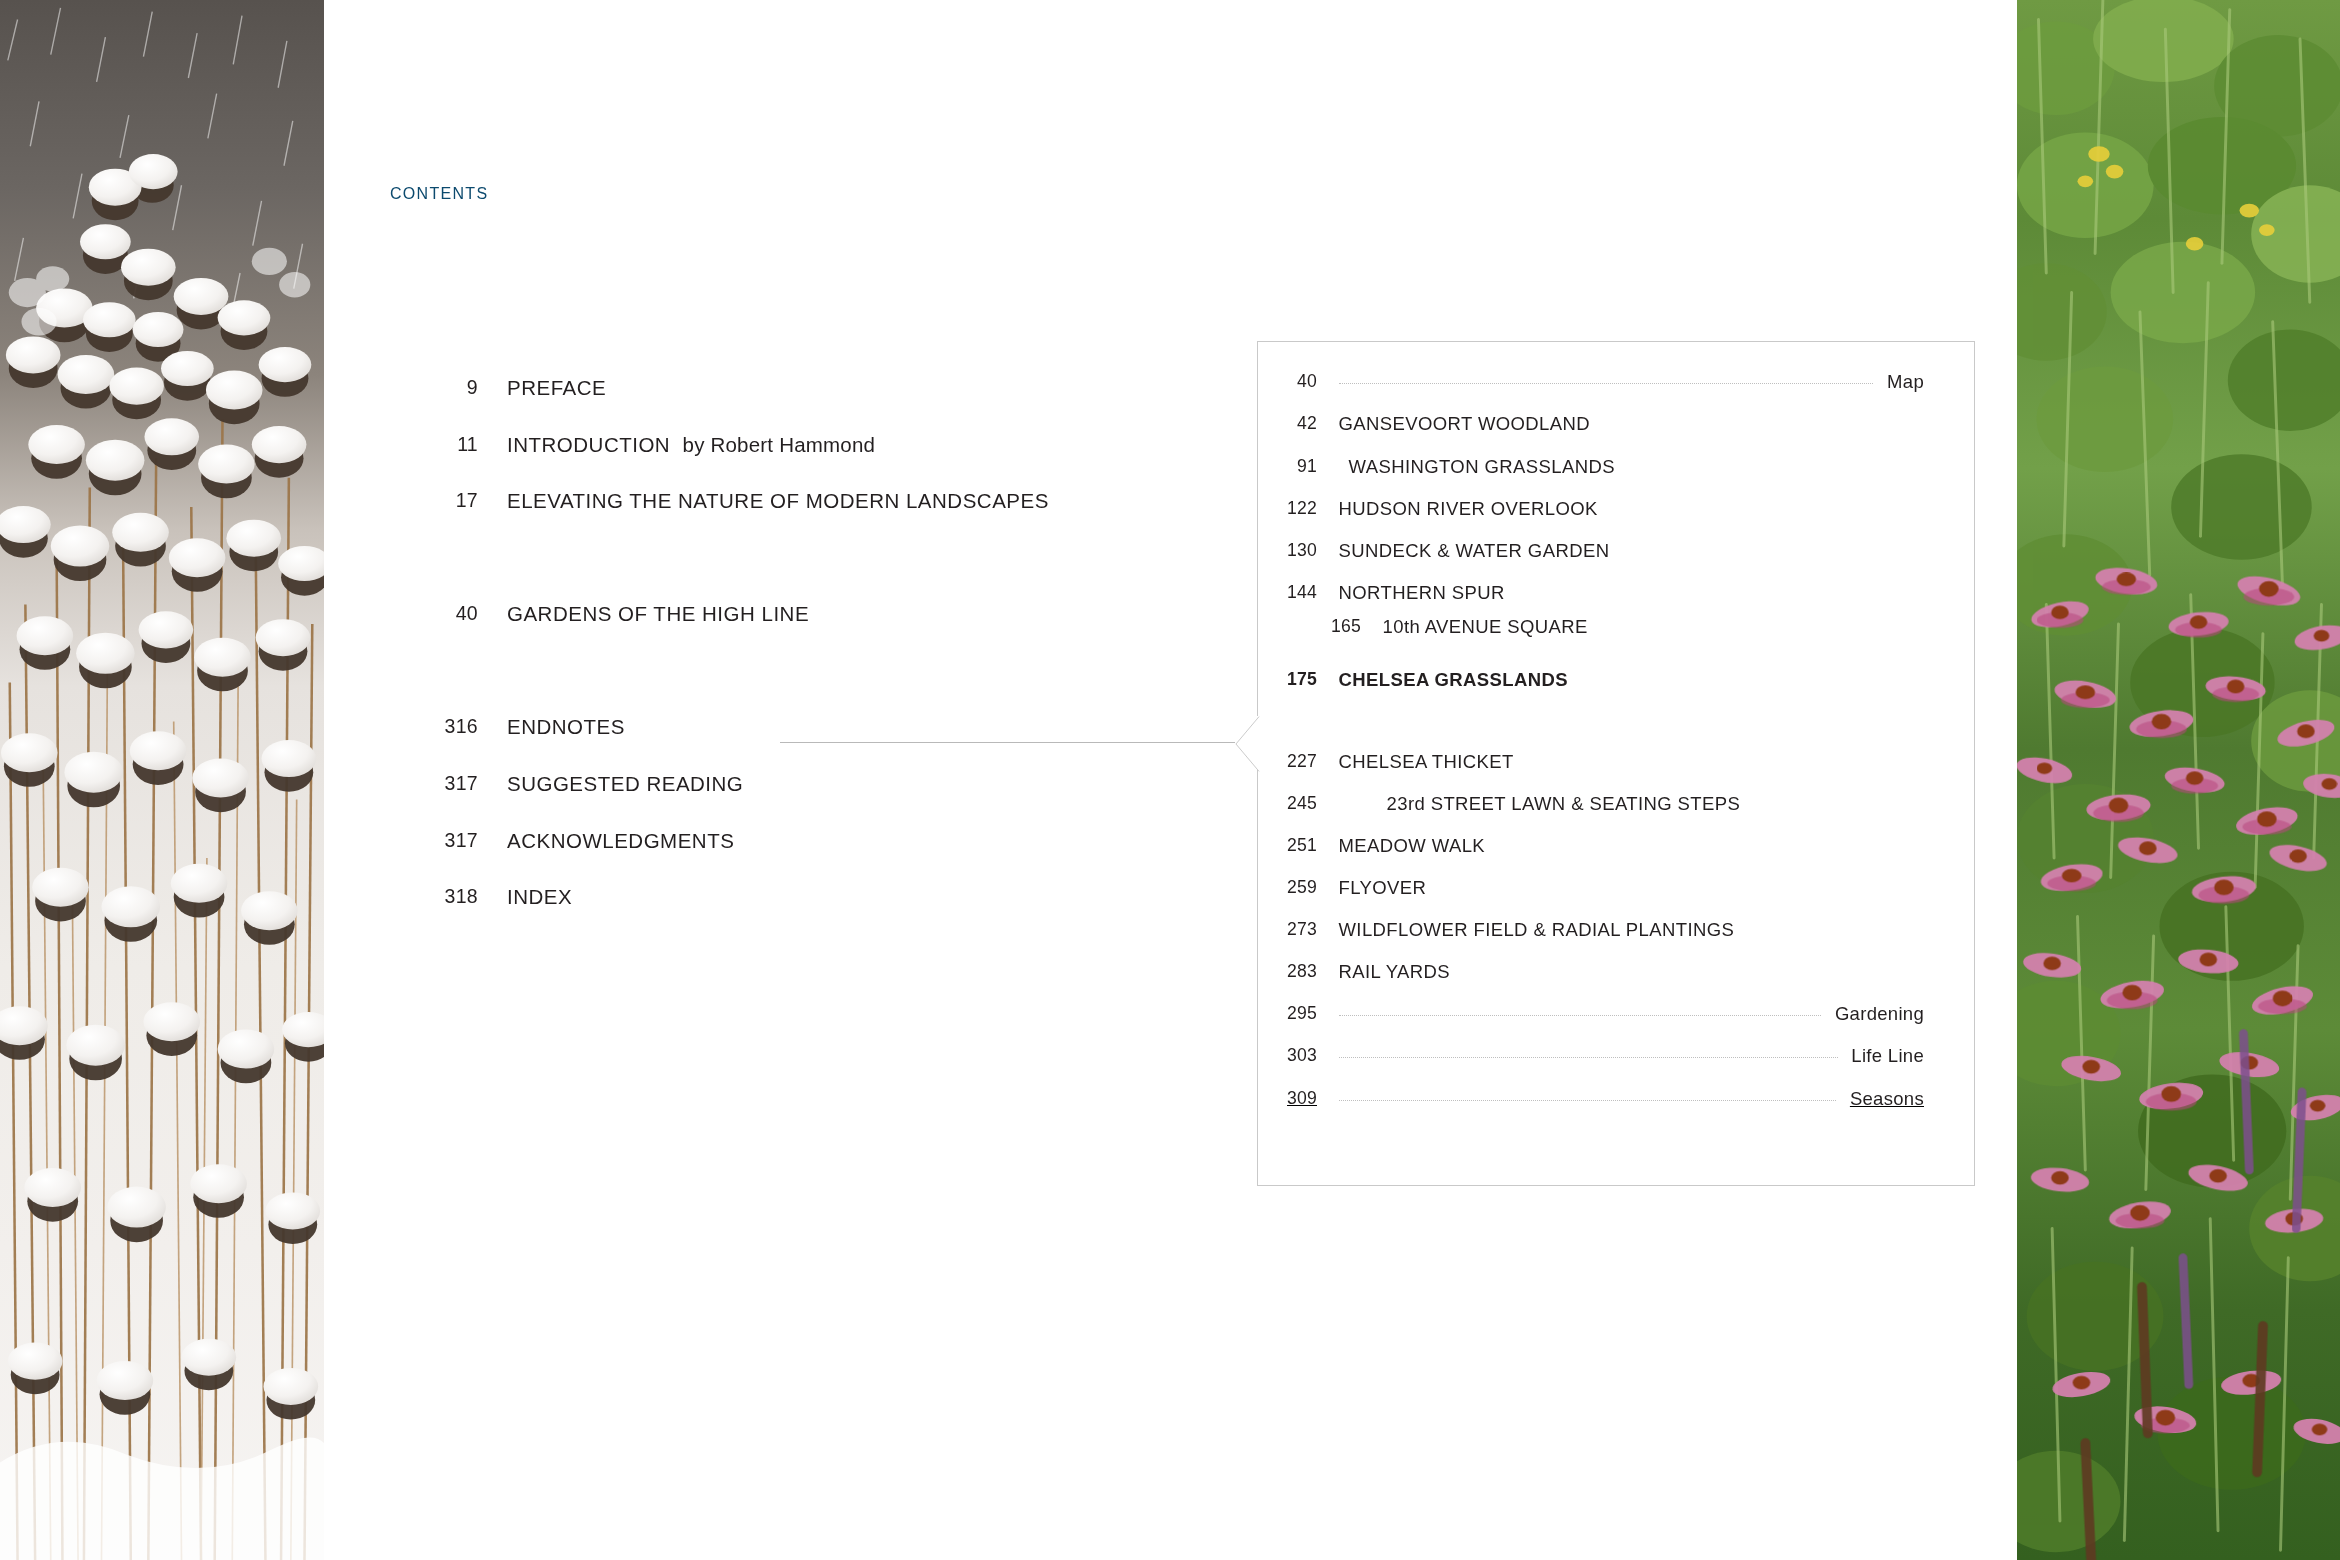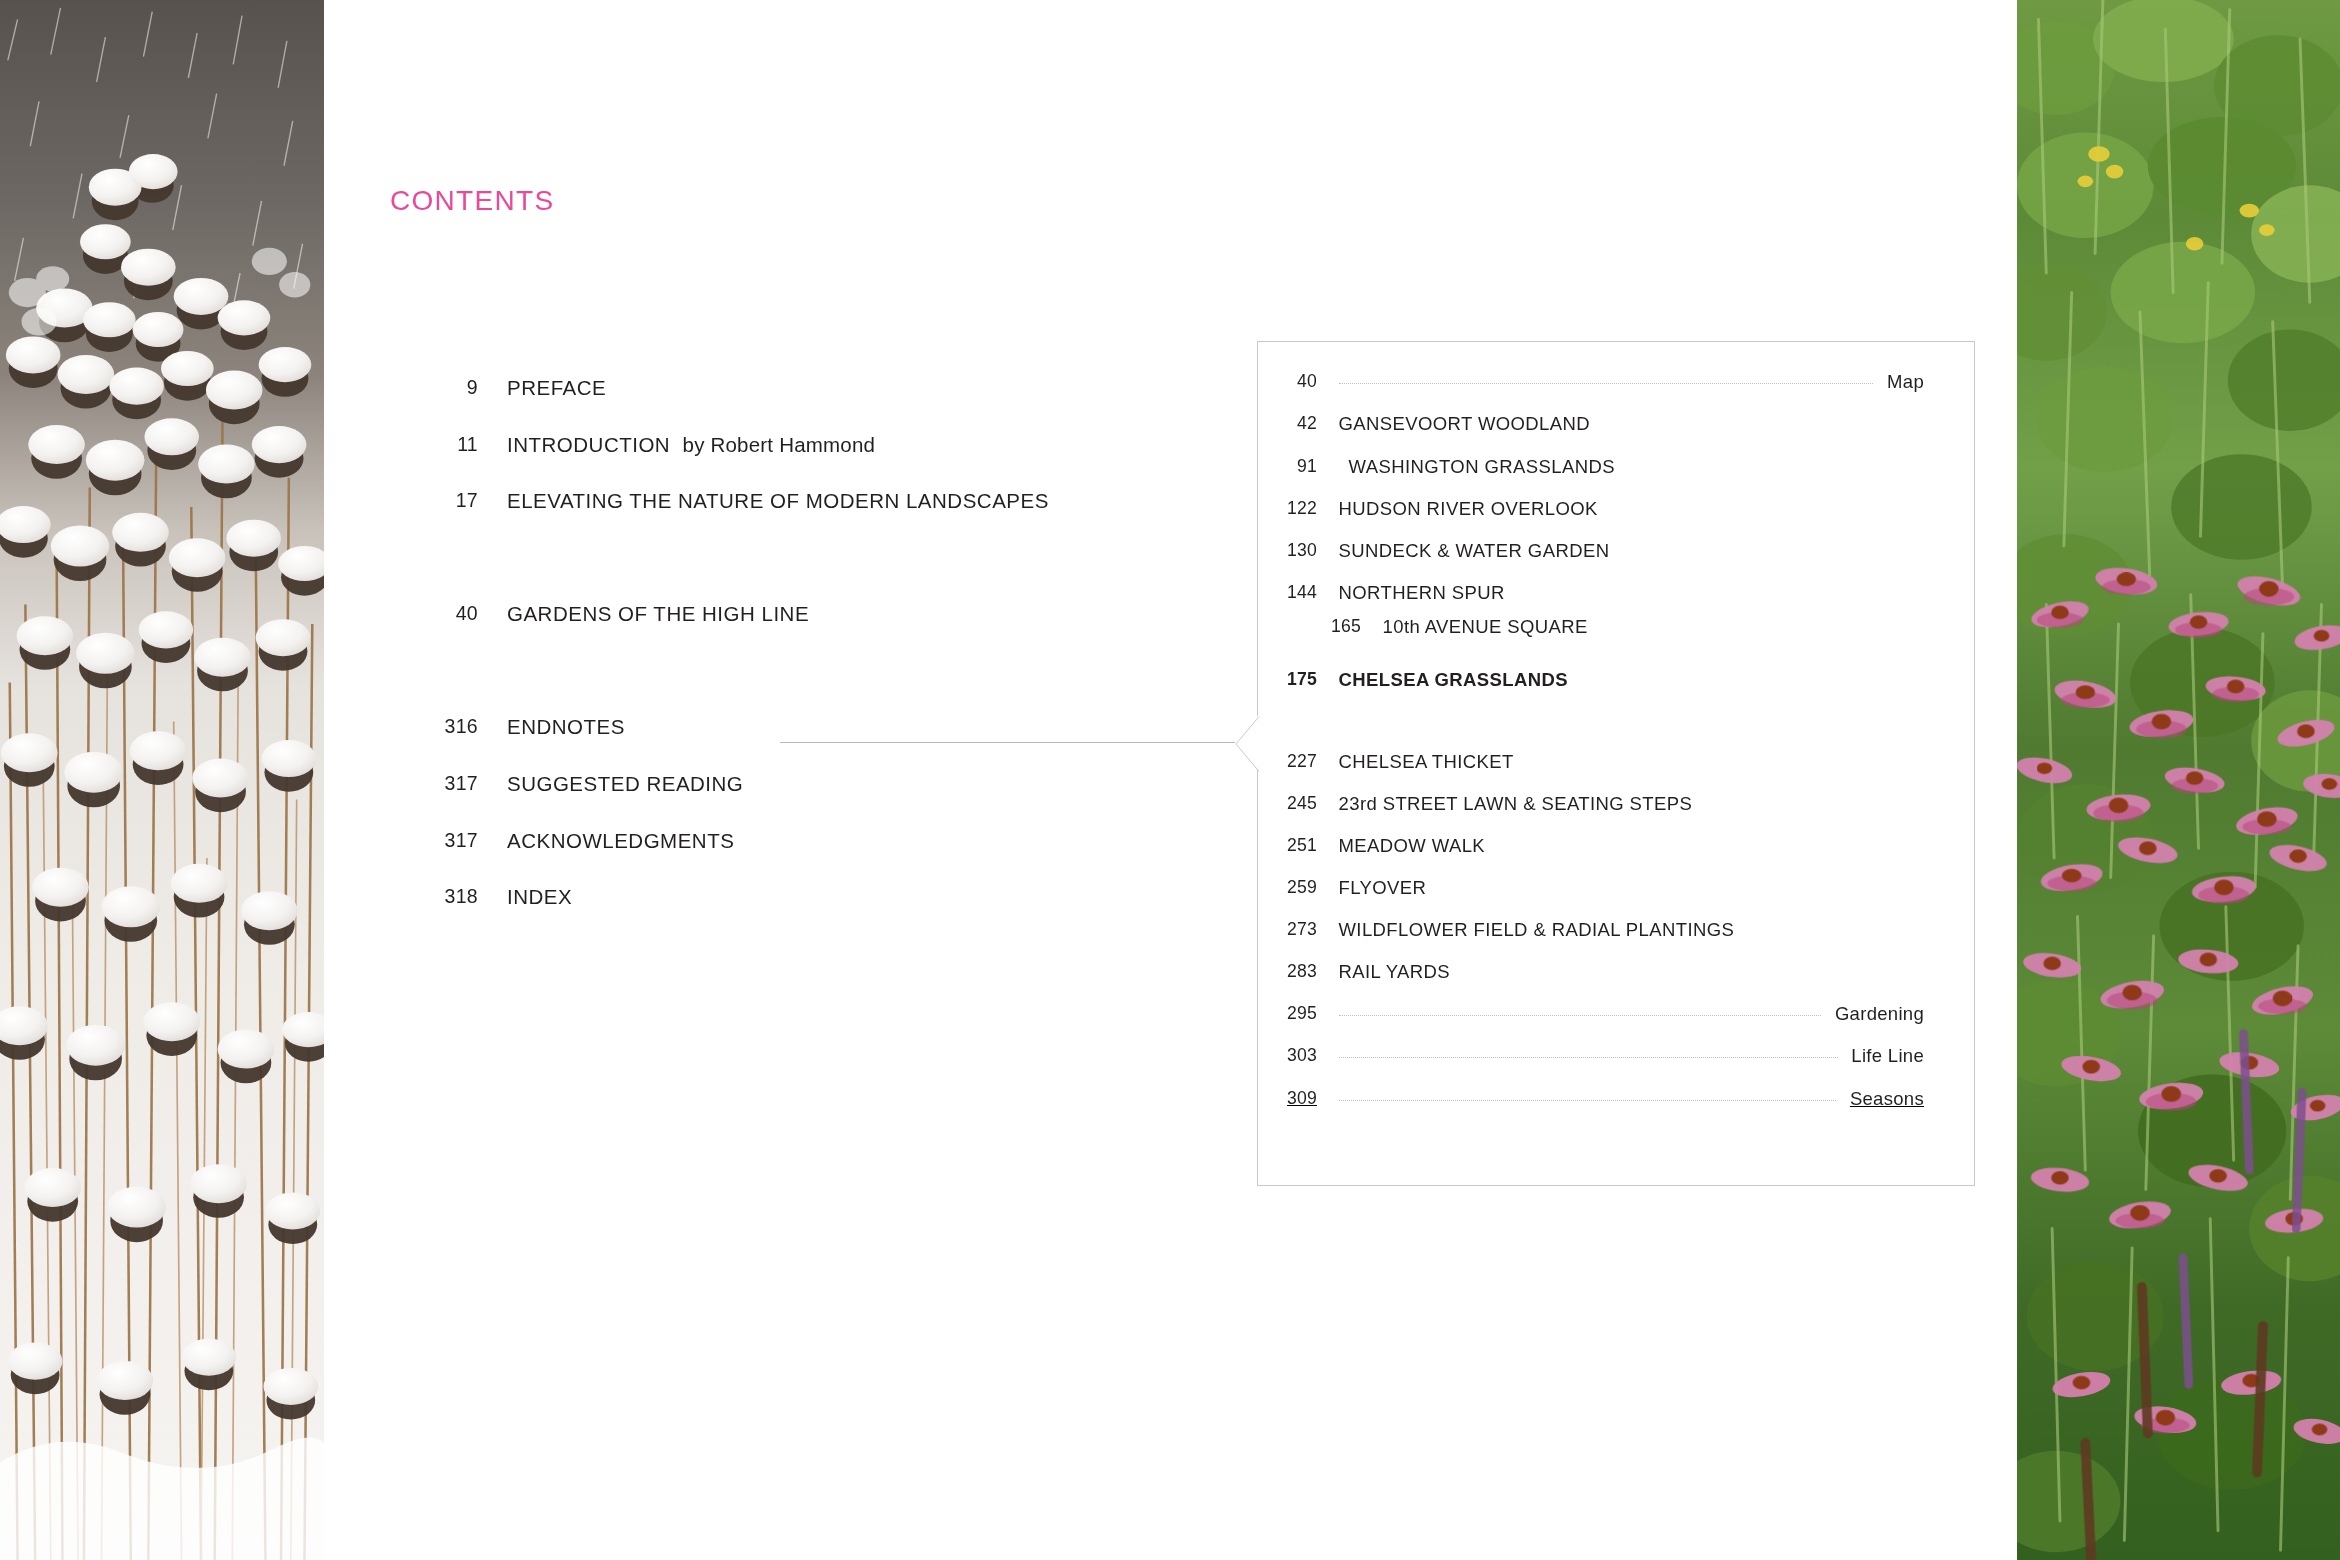--- a/index.html
+++ b/index.html
@@ -24,23 +24,23 @@
   }
   #photo-left{left:0;width:324px;}
   #photo-right{left:2017px;width:324px;}
 
   .photo-svg{display:block;width:100%;height:100%;}
 
   
   #contents-heading{
     position:absolute;
     left:390px;top:185px;
-    font-size:28px;
+    font-size:16px;
     letter-spacing:1.3px;
-    color:#ec4899;
+    color:#0c4a6e;
     font-weight:400;
     white-space:nowrap;
   }
 
   
   #toc-main{
     position:absolute;
     left:429px;top:371px;
     width:800px;
   }
@@ -607,21 +607,21 @@
           <span class="sub-label">10th AVENUE SQUARE</span>
         </div>
         <div class="sub-row" style="top: 324px; font-weight: bold;">
           <span class="sub-num">175</span>
           <span class="sub-label">CHELSEA GRASSLANDS</span>
         </div>
         <div class="sub-row" style="top: 406px;">
           <span class="sub-num">227</span>
           <span class="sub-label">CHELSEA THICKET</span>
         </div>
-        <div class="sub-row" style="top: 448px;">
+        <div class="sub-row" style="top: 448px; gap: 48px;">
           <span class="sub-num">245</span>
           <span class="sub-label">23rd STREET LAWN &amp; SEATING STEPS</span>
         </div>
         <div class="sub-row" style="top: 490px;">
           <span class="sub-num">251</span>
           <span class="sub-label">MEADOW WALK</span>
         </div>
         <div class="sub-row" style="top: 532px;">
           <span class="sub-num">259</span>
           <span class="sub-label">FLYOVER</span>

